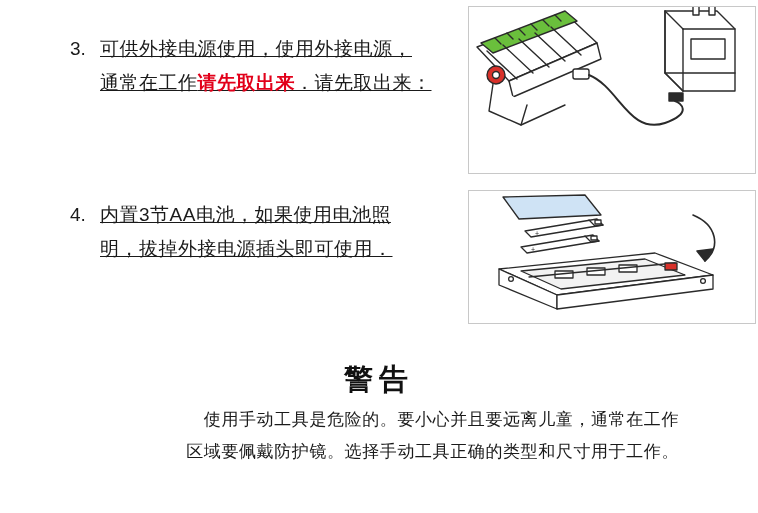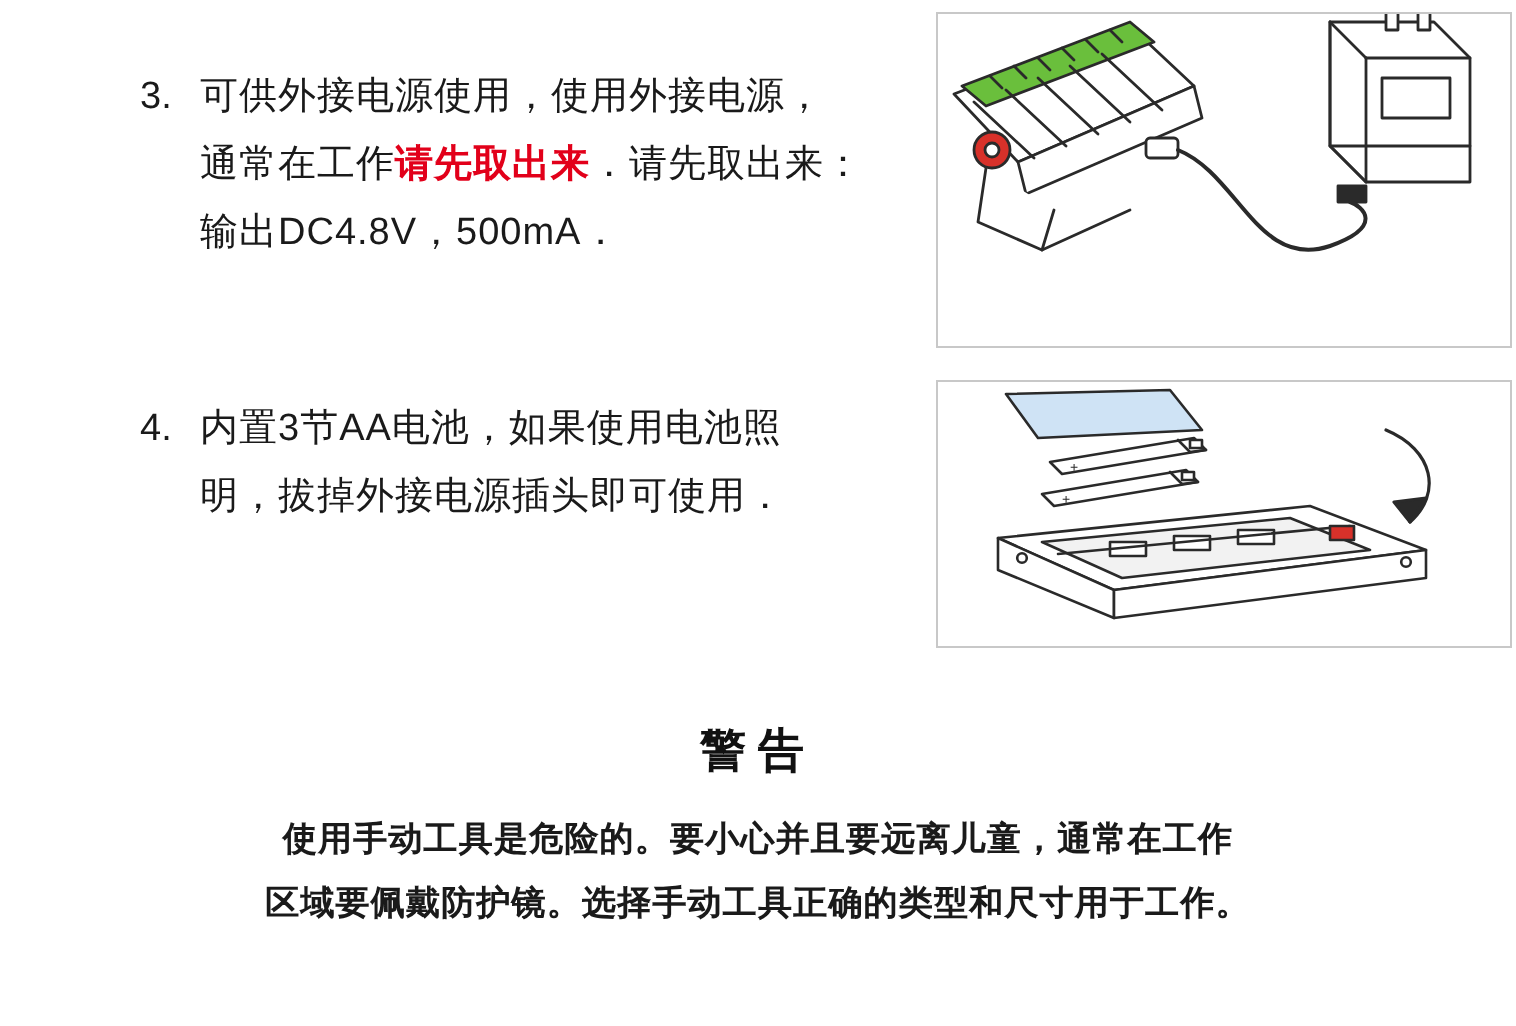--- a/index.html
+++ b/index.html
@@ -32,20 +32,21 @@
     line-height: 34px;
     width: 30px;
     flex: 0 0 30px;
     text-align: left;
     letter-spacing: 0px;
   }
   .item-lines {
     font-size: 19px;
     line-height: 34px;
     letter-spacing: 0.5px;
+    text-decoration: underline;
   }
   .item-lines .line {
     white-space: nowrap;
   }
   .hl {
     color: #e2001a;
     font-weight: bold;
     text-align: center;
   }
 
@@ -64,54 +65,50 @@
 
   
   .warning-title {
     position: absolute;
     left: 0;
     top: 360px;
     width: 758px;
     text-align: center;
     font-family: "Liberation Serif", serif;
     font-weight: bold;
-    font-size: 23px;
+    font-size: 29px;
     letter-spacing: 6px;
     color: #111111;
   }
   .warning-body {
     position: absolute;
     left: 79px;
     top: 404px;
     width: 600px;
     font-size: 17px;
     line-height: 32px;
     letter-spacing: 0.6px;
     color: #1a1a1a;
-    text-align: center;
-    font-weight: bold;
+    text-align: right;
   }
   .warning-body .wline { white-space: nowrap; }
 </style>
 </head>
 <body>
 
 <div class="page">
 
   <div class="item" id="item3">
     <div class="item-num">3.</div>
     <div class="item-lines">
       <div class="line">
         <span>可供外接电源使用，使用外接电源，</span>
       </div>
       <div class="line">
         <span>通常在工作</span><span class="hl">请先取出来</span><span>．请先取出来：</span>
-      </div>
-      <div class="line">
-        <span>输出DC4.8V，500mA．</span>
       </div>
     </div>
   </div>
 
   <div class="item" id="item4">
     <div class="item-num">4.</div>
     <div class="item-lines">
       <div class="line">
         <span>内置3节AA电池，如果使用电池照</span>
       </div>

